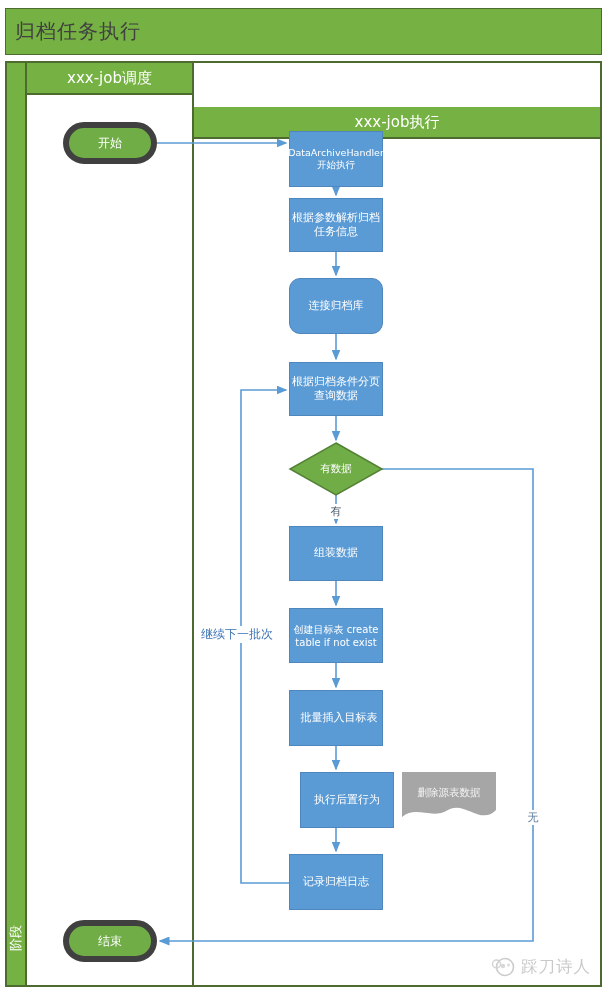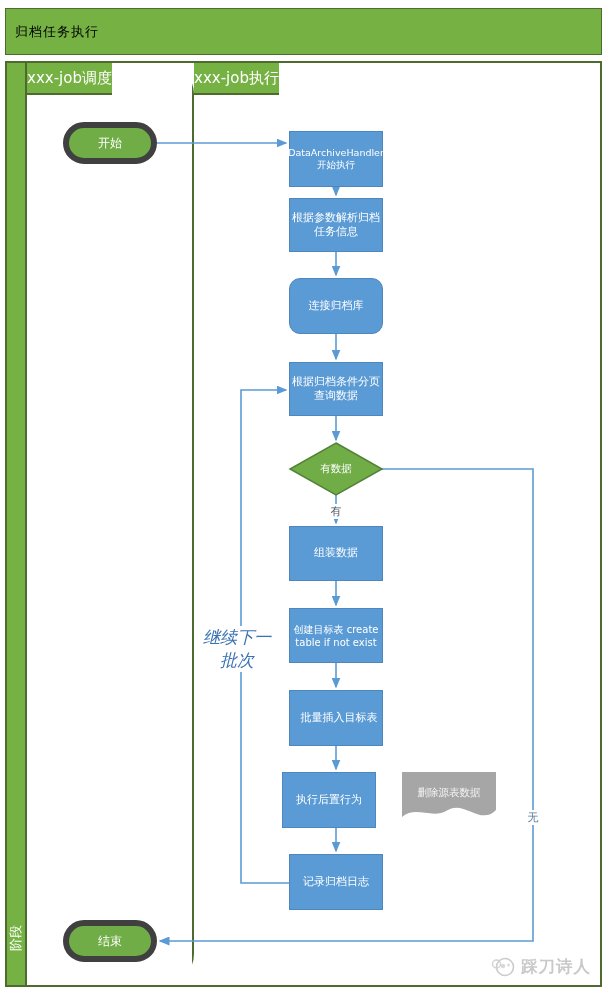--- a/index.html
+++ b/index.html
@@ -3,35 +3,35 @@
 <meta charset="utf-8">
 <style>
   * { margin:0; padding:0; box-sizing:border-box; }
   body { background:#ffffff; font-family:"DejaVu Sans","Liberation Sans",sans-serif; }
   .screen { position:relative; width:610px; height:996px; background:#ffffff; overflow:hidden; }
 
   
   .title-bar {
     position:absolute; left:5px; top:8px; width:597px; height:47px;
     background:#76b243; border:1px solid #4e6b2f;
-    color:#000000; font-family:"DejaVu Serif","Liberation Serif",serif;
-    font-size:13px; line-height:45px; padding-left:9px; letter-spacing:1px;
+    color:#404040; font-family:"DejaVu Serif","Liberation Serif",serif;
+    font-size:20px; line-height:45px; padding-left:9px; letter-spacing:1px;
   }
   .swim-frame {
     position:absolute; left:5px; top:61px; width:597px; height:926px;
     border:2px solid #4e6b2f; display:flex; background:#ffffff;
   }
   .phase-col { width:20px; background:#76b243; border-right:2px solid #4e6b2f; position:relative; }
   .phase-label {
     position:absolute; left:50%; bottom:38px; transform:translateX(-50%) rotate(-90deg);
     color:#ffffff; font-size:13px; white-space:nowrap;
   }
-  .lane { display:flex; flex-direction:row;border-radius:31px; }
+  .lane { display:flex; flex-direction:column; }
   .lane-1 { width:167px; border-right:2px solid #4e6b2f; }
-  .lane-2 { flex:1; }
+  .lane-2 { flex:1;margin-top:44px; }
   .lane-header {
     height:32px; background:#76b243; border-bottom:2px solid #4e6b2f;
     color:#ffffff; font-size:15px; display:flex; align-items:center; justify-content:center;
   }
   .lane-body { flex:1; background:#ffffff; }
 
   
   .overlay { position:absolute; left:0; top:0; width:610px; height:996px; pointer-events:none; }
 
   
@@ -51,27 +51,27 @@
   }
   .doc-label {
     position:absolute; color:#f2f2f2; font-size:10.5px; text-align:center;
     display:flex; align-items:center; justify-content:center;
   }
   .edge-label {
     position:absolute; background:#ffffff; text-align:center; font-size:11px; padding:0 2px;
   }
   .edge-label.yes { color:#4a5a68; }
   .edge-label.no  { color:#5f7d9c; }
-  .edge-label.loop{ color:#3a72b4; font-size:17px;font-style:italic; }
+  .edge-label.loop{ color:#3a72b4; font-size:12px; }
 
   
   .watermark {
     position:absolute; left:490px; top:954px; display:flex; align-items:center; gap:5px;
   }
-  .watermark-text { color:#c9c9c9; font-size:16.5px; font-weight:700; letter-spacing:1px; }
+  .watermark-text { color:#c9c9c9; font-size:16.5px; font-weight:400; letter-spacing:1px; }
 </style>
 </head>
 <body>
 
 <div class="screen">
 
   <div class="title-bar">归档任务执行</div>
 
   <div class="swim-frame">
     <div class="phase-col">
@@ -122,21 +122,21 @@
   <div class="node" style="left:289px; top:362px; width:94px; height:54px;">根据归档条件分页查询数据</div>
 
   <div class="diamond-label" style="left:290px; top:462px; width:92px;">有数据</div>
 
   <div class="node" style="left:289px; top:526px; width:94px; height:55px;font-family:Liberation Mono, monospace;">组装数据</div>
 
   <div class="node mid-latin" style="left:289px; top:608px; width:94px; height:55px;">创建目标表 create table if not exist</div>
 
   <div class="node" style="left:289px; top:690px; width:94px; height:56px;padding-left:8px;">批量插入目标表</div>
 
-  <div class="node" style="left:282px; top:772px; width:94px; height:56px;">执行后置行为</div>
+  <div class="node" style="left:300px; top:772px; width:94px; height:56px;">执行后置行为</div>
 
   <div class="doc-label" style="left:402px; top:776px; width:94px; height:34px;">删除源表数据</div>
 
   <div class="node" style="left:289px; top:854px; width:94px; height:56px;">记录归档日志</div>
 
   <div class="pill" style="left:63px; top:920px; width:94px; height:42px;">结束</div>
 
   <div class="edge-label yes" style="left:322px; top:504px; width:28px;">有</div>
   <div class="edge-label no" style="left:522px; top:810px; width:22px;">无</div>
   <div class="edge-label loop" style="left:198px; top:626px; width:78px;">继续下一批次</div>

